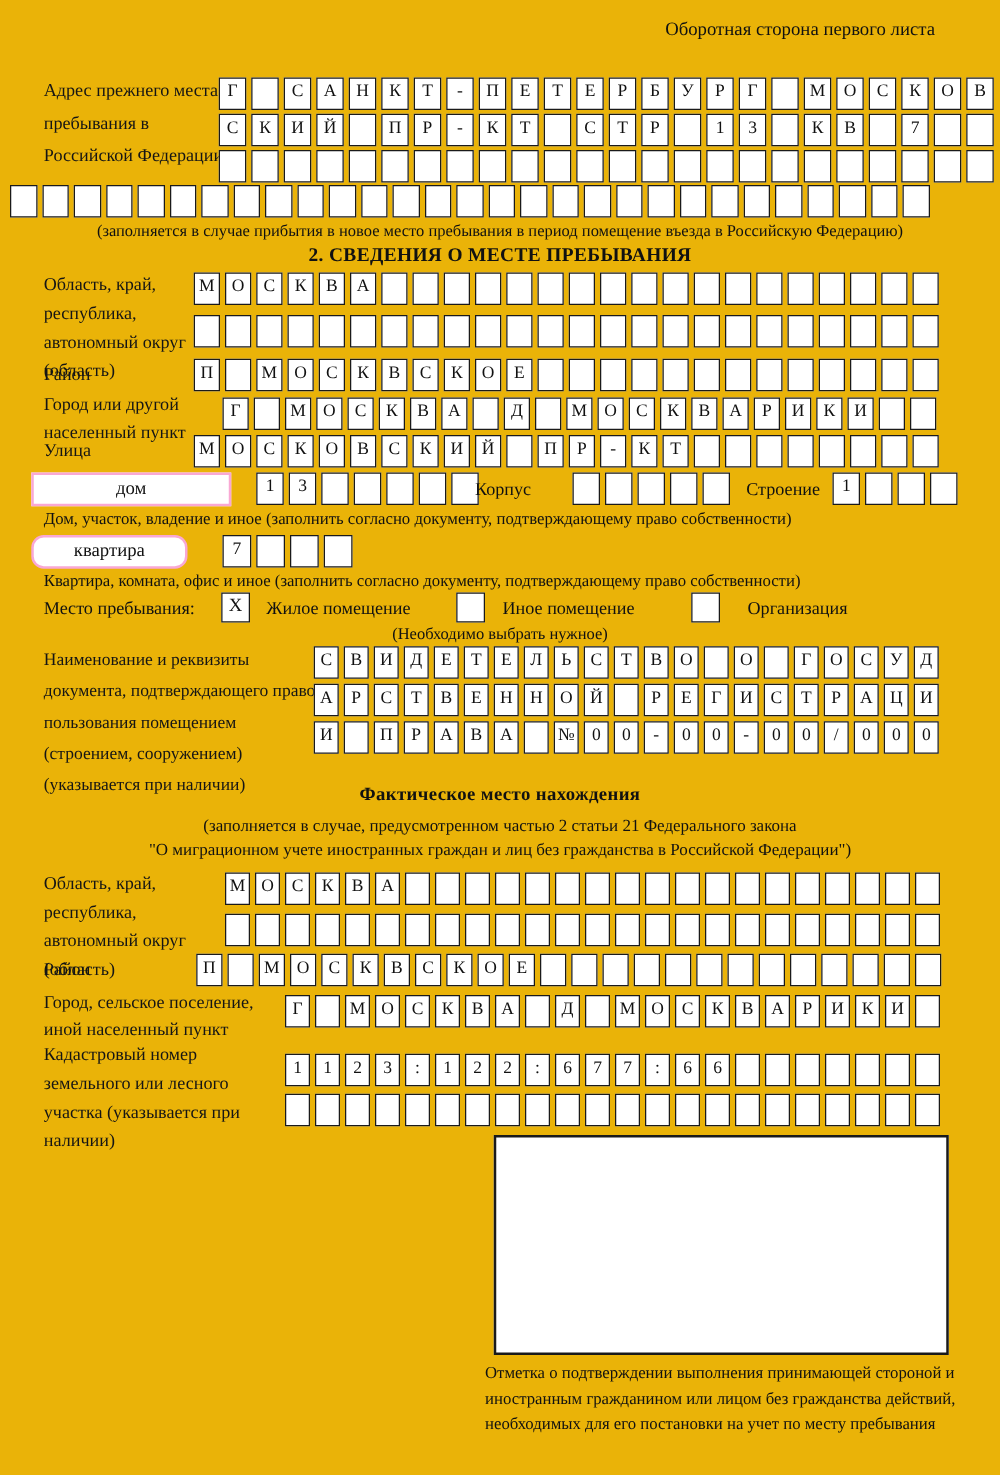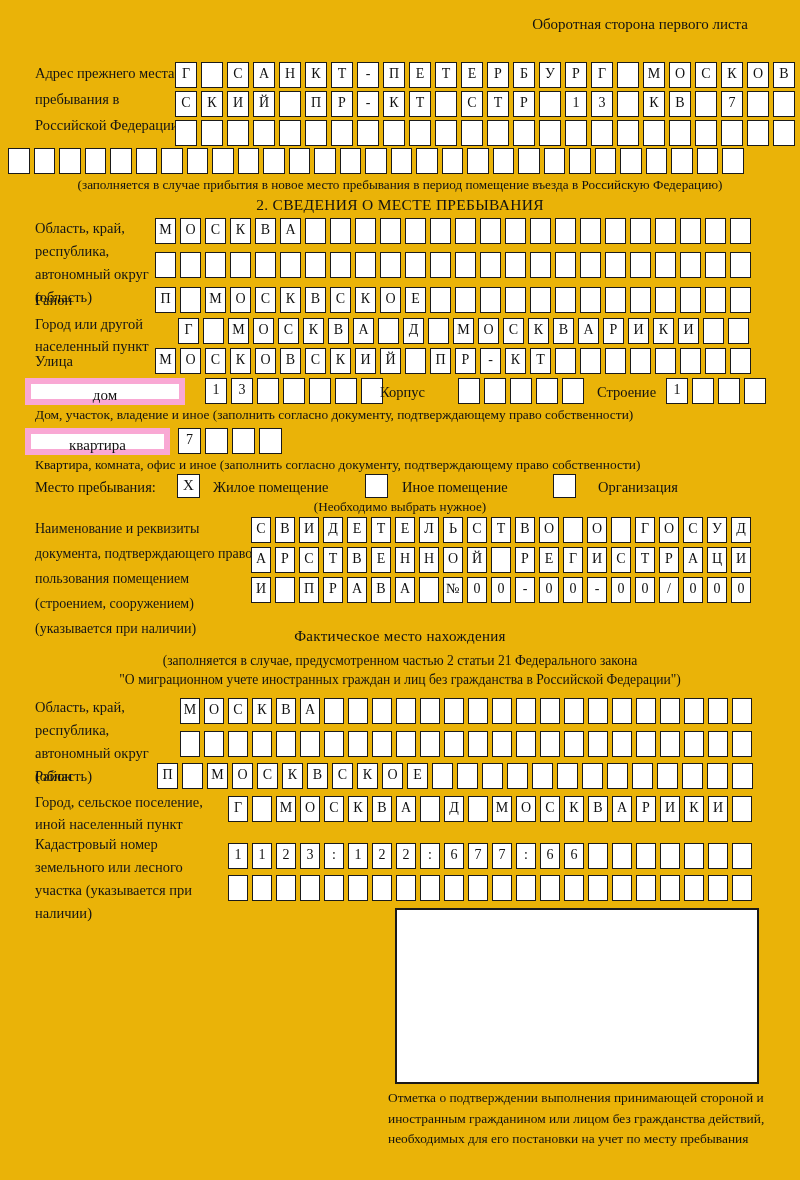--- a/index.html
+++ b/index.html
@@ -17,23 +17,23 @@
   .cell{display:inline-block;box-sizing:border-box;width:21px;height:26px;
         border:1.6px solid #1a1a1a;margin-right:4px;text-align:center;
         font-size:14px;line-height:22px;vertical-align:top;background:#fff;}
   .p26 .cell{width:22px;}
   .p24 .cell{width:20px;}
   .p27 .cell{width:23px;}
   .p255 .cell{width:21.5px;}
 
   .note{position:absolute;left:0;width:100%;text-align:center;font-size:13.2px;}
   .note-left{position:absolute;font-size:13.4px;}
-  .title{position:absolute;left:0;width:100%;text-align:center;font-weight:normal;font-size:15.5px;letter-spacing:.3px;}
+  .title{position:absolute;left:0;width:100%;text-align:center;font-weight:bold;font-size:15.5px;letter-spacing:.3px;}
 
-  .bigbox{position:absolute;box-sizing:border-box;height:27px;border:6px solid #f9a8d4;
+  .bigbox{position:absolute;box-sizing:border-box;height:27px;border:2px solid #f9a8d4;
           text-align:center;font-size:15px;line-height:23px;background:#fff;}
   .checkbox{position:absolute;box-sizing:border-box;width:23px;height:24px;border:1.7px solid #1a1a1a;
             text-align:center;font-size:15px;line-height:20px;background:#fff;}
   .inline-lbl{position:absolute;font-size:14.5px;line-height:24px;}
 
   .stamp-box{position:absolute;left:395px;top:908px;width:360px;height:172px;
              border:2px solid #1a1a1a;background:#fff;}
   .stamp-note{position:absolute;left:388px;top:1088px;width:390px;
               font-size:13.4px;line-height:20.5px;}
 </style>
@@ -67,21 +67,21 @@
   <div class="cellrow" style="left:155px;top:348px;"><span class="cell">М</span><span class="cell">О</span><span class="cell">С</span><span class="cell">К</span><span class="cell">О</span><span class="cell">В</span><span class="cell">С</span><span class="cell">К</span><span class="cell">И</span><span class="cell">Й</span><span class="cell"></span><span class="cell">П</span><span class="cell">Р</span><span class="cell">-</span><span class="cell">К</span><span class="cell">Т</span><span class="cell"></span><span class="cell"></span><span class="cell"></span><span class="cell"></span><span class="cell"></span><span class="cell"></span><span class="cell"></span><span class="cell"></span></div>
 
   <div class="bigbox" style="left:25px;top:378px;width:160px;">дом</div>
   <div class="cellrow p26" style="left:205px;top:378px;"><span class="cell">1</span><span class="cell">3</span><span class="cell"></span><span class="cell"></span><span class="cell"></span><span class="cell"></span><span class="cell"></span></div>
   <div class="inline-lbl" style="left:380px;top:380px;">Корпус</div>
   <div class="cellrow p26" style="left:458px;top:378px;"><span class="cell"></span><span class="cell"></span><span class="cell"></span><span class="cell"></span><span class="cell"></span></div>
   <div class="inline-lbl" style="left:597px;top:380px;">Строение</div>
   <div class="cellrow p26" style="left:666px;top:378px;"><span class="cell">1</span><span class="cell"></span><span class="cell"></span><span class="cell"></span></div>
   <div class="note-left" style="left:35px;top:407px;">Дом, участок, владение и иное (заполнить согласно документу, подтверждающему право собственности)</div>
 
-  <div class="bigbox" style="left:25px;top:428px;width:145px;">квартира</div>
+  <div class="bigbox" style="left:25px;top:428px;width:125px;border-radius:10px;">квартира</div>
   <div class="cellrow p27" style="left:178px;top:428px;"><span class="cell">7</span><span class="cell"></span><span class="cell"></span><span class="cell"></span></div>
   <div class="note-left" style="left:35px;top:457px;">Квартира, комната, офис и иное (заполнить согласно документу, подтверждающему право собственности)</div>
 
   <div class="inline-lbl" style="left:35px;top:475px;">Место пребывания:</div>
   <div class="checkbox" style="left:177px;top:474px;">X</div>
   <div class="inline-lbl" style="left:213px;top:475px;">Жилое помещение</div>
   <div class="checkbox" style="left:365px;top:474px;"></div>
   <div class="inline-lbl" style="left:402px;top:475px;">Иное помещение</div>
   <div class="checkbox" style="left:553px;top:474px;"></div>
   <div class="inline-lbl" style="left:598px;top:475px;">Организация</div>

